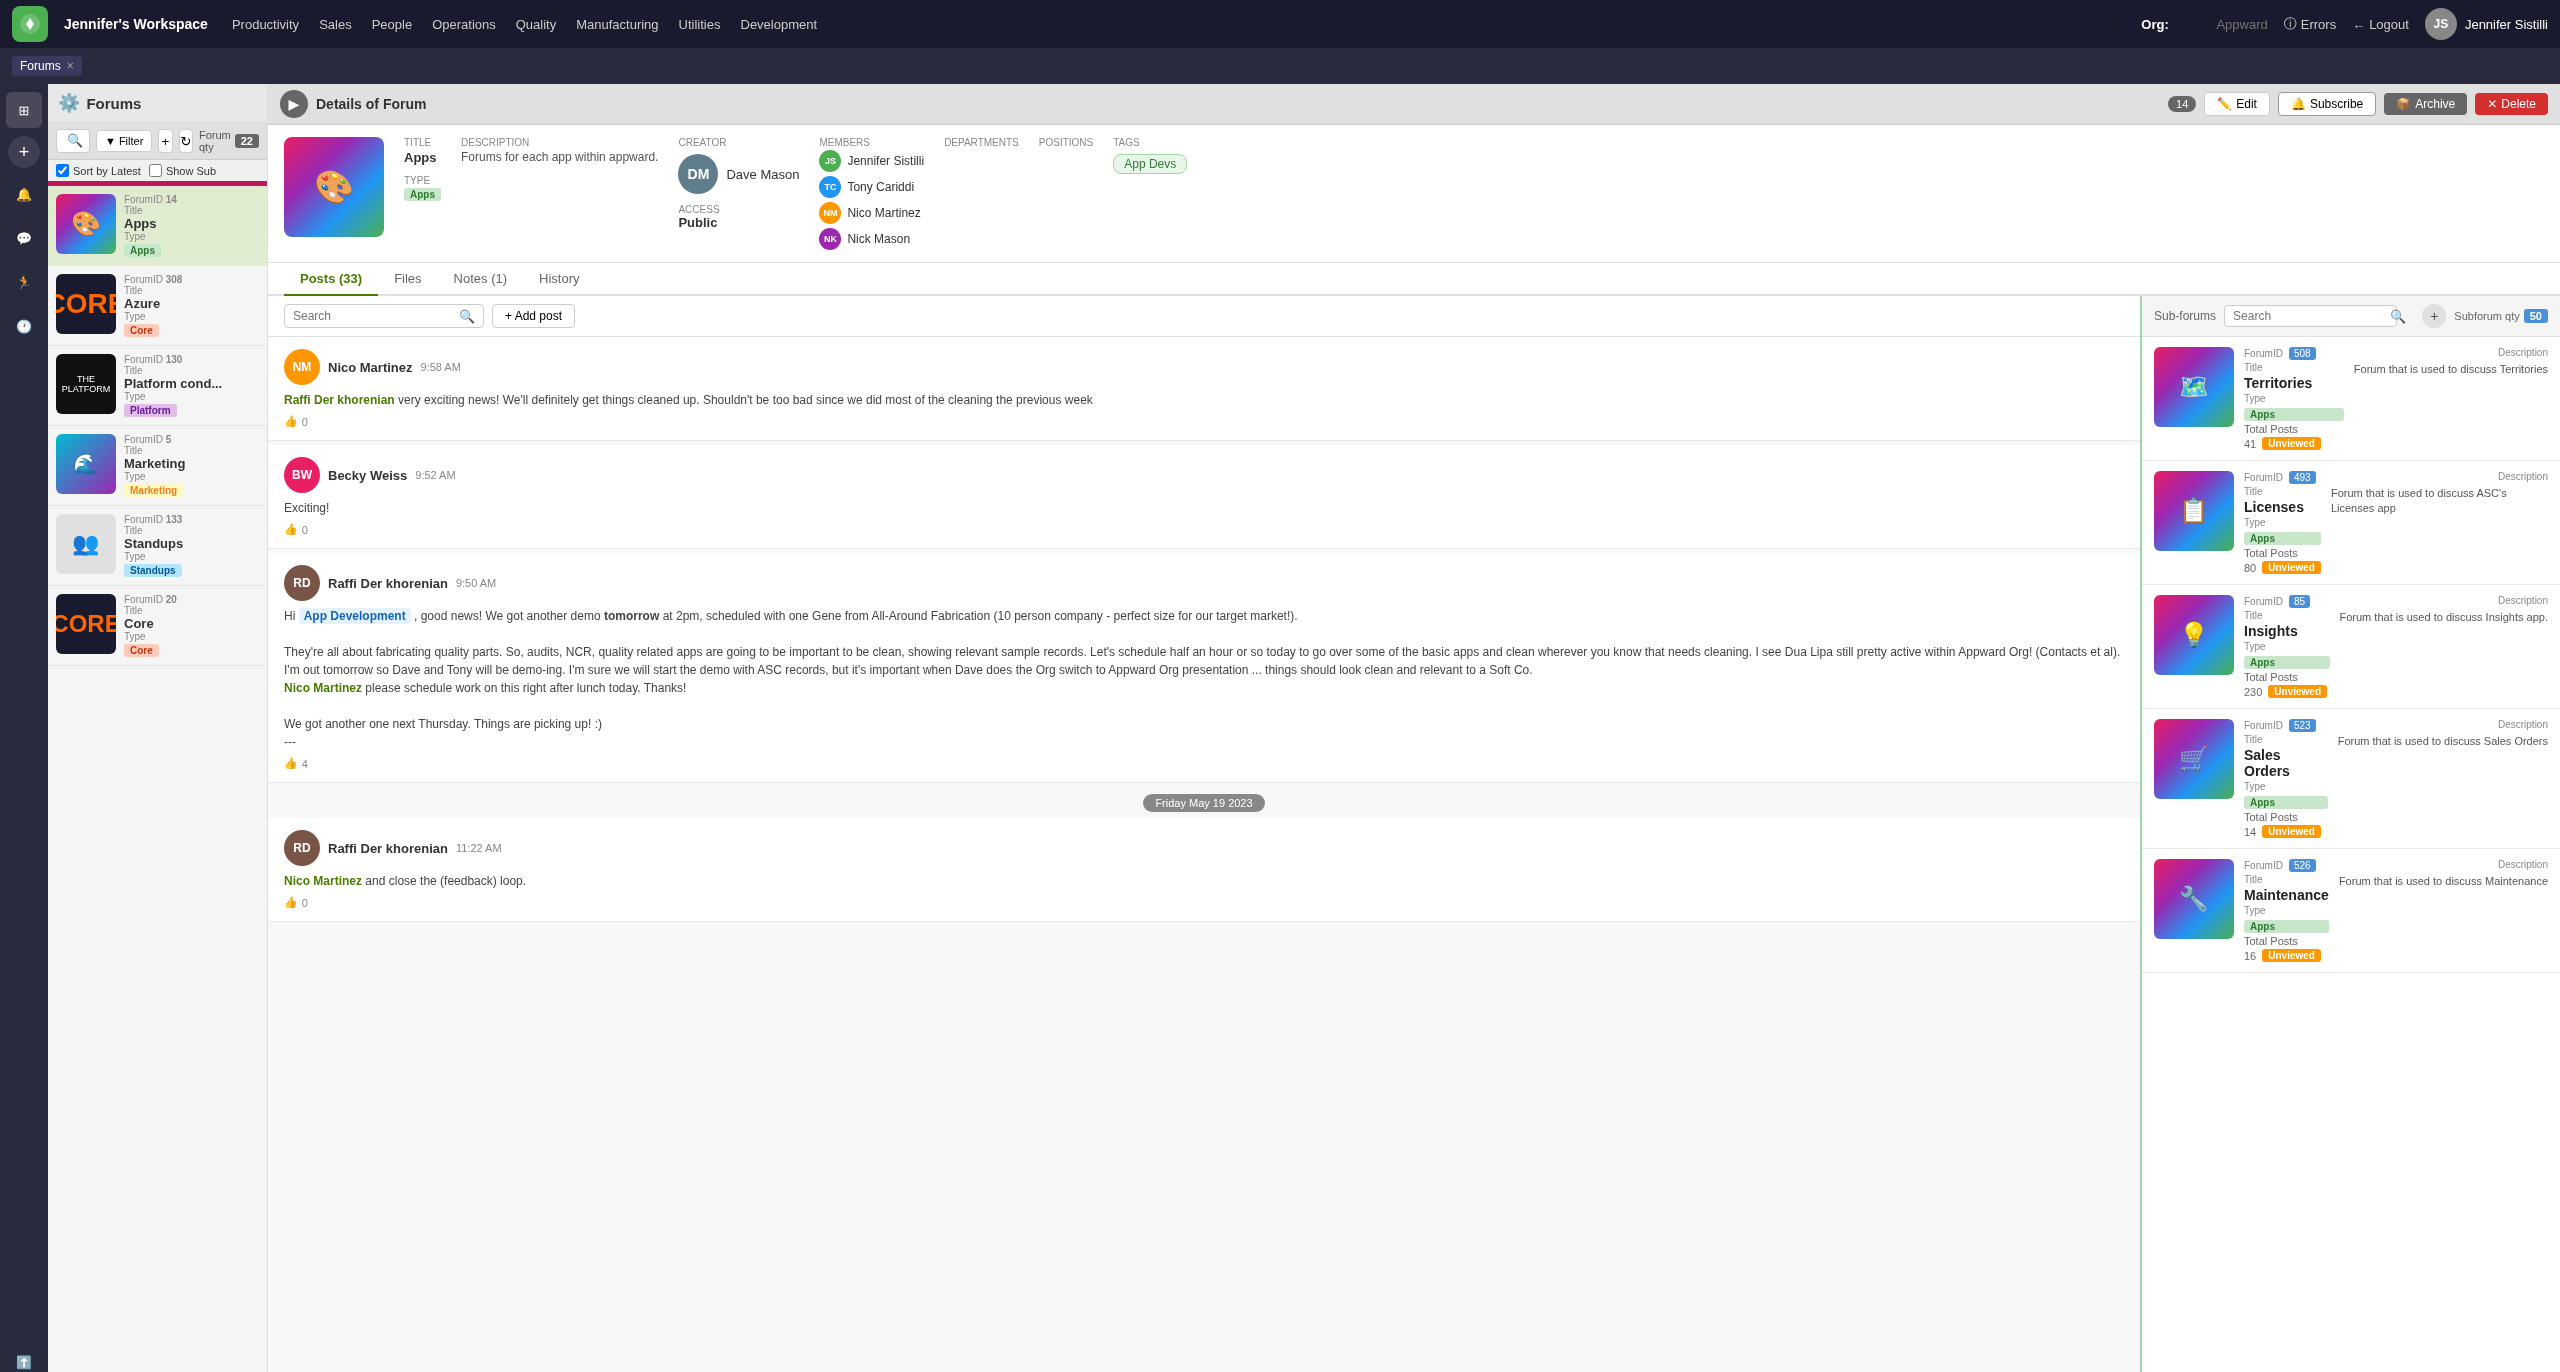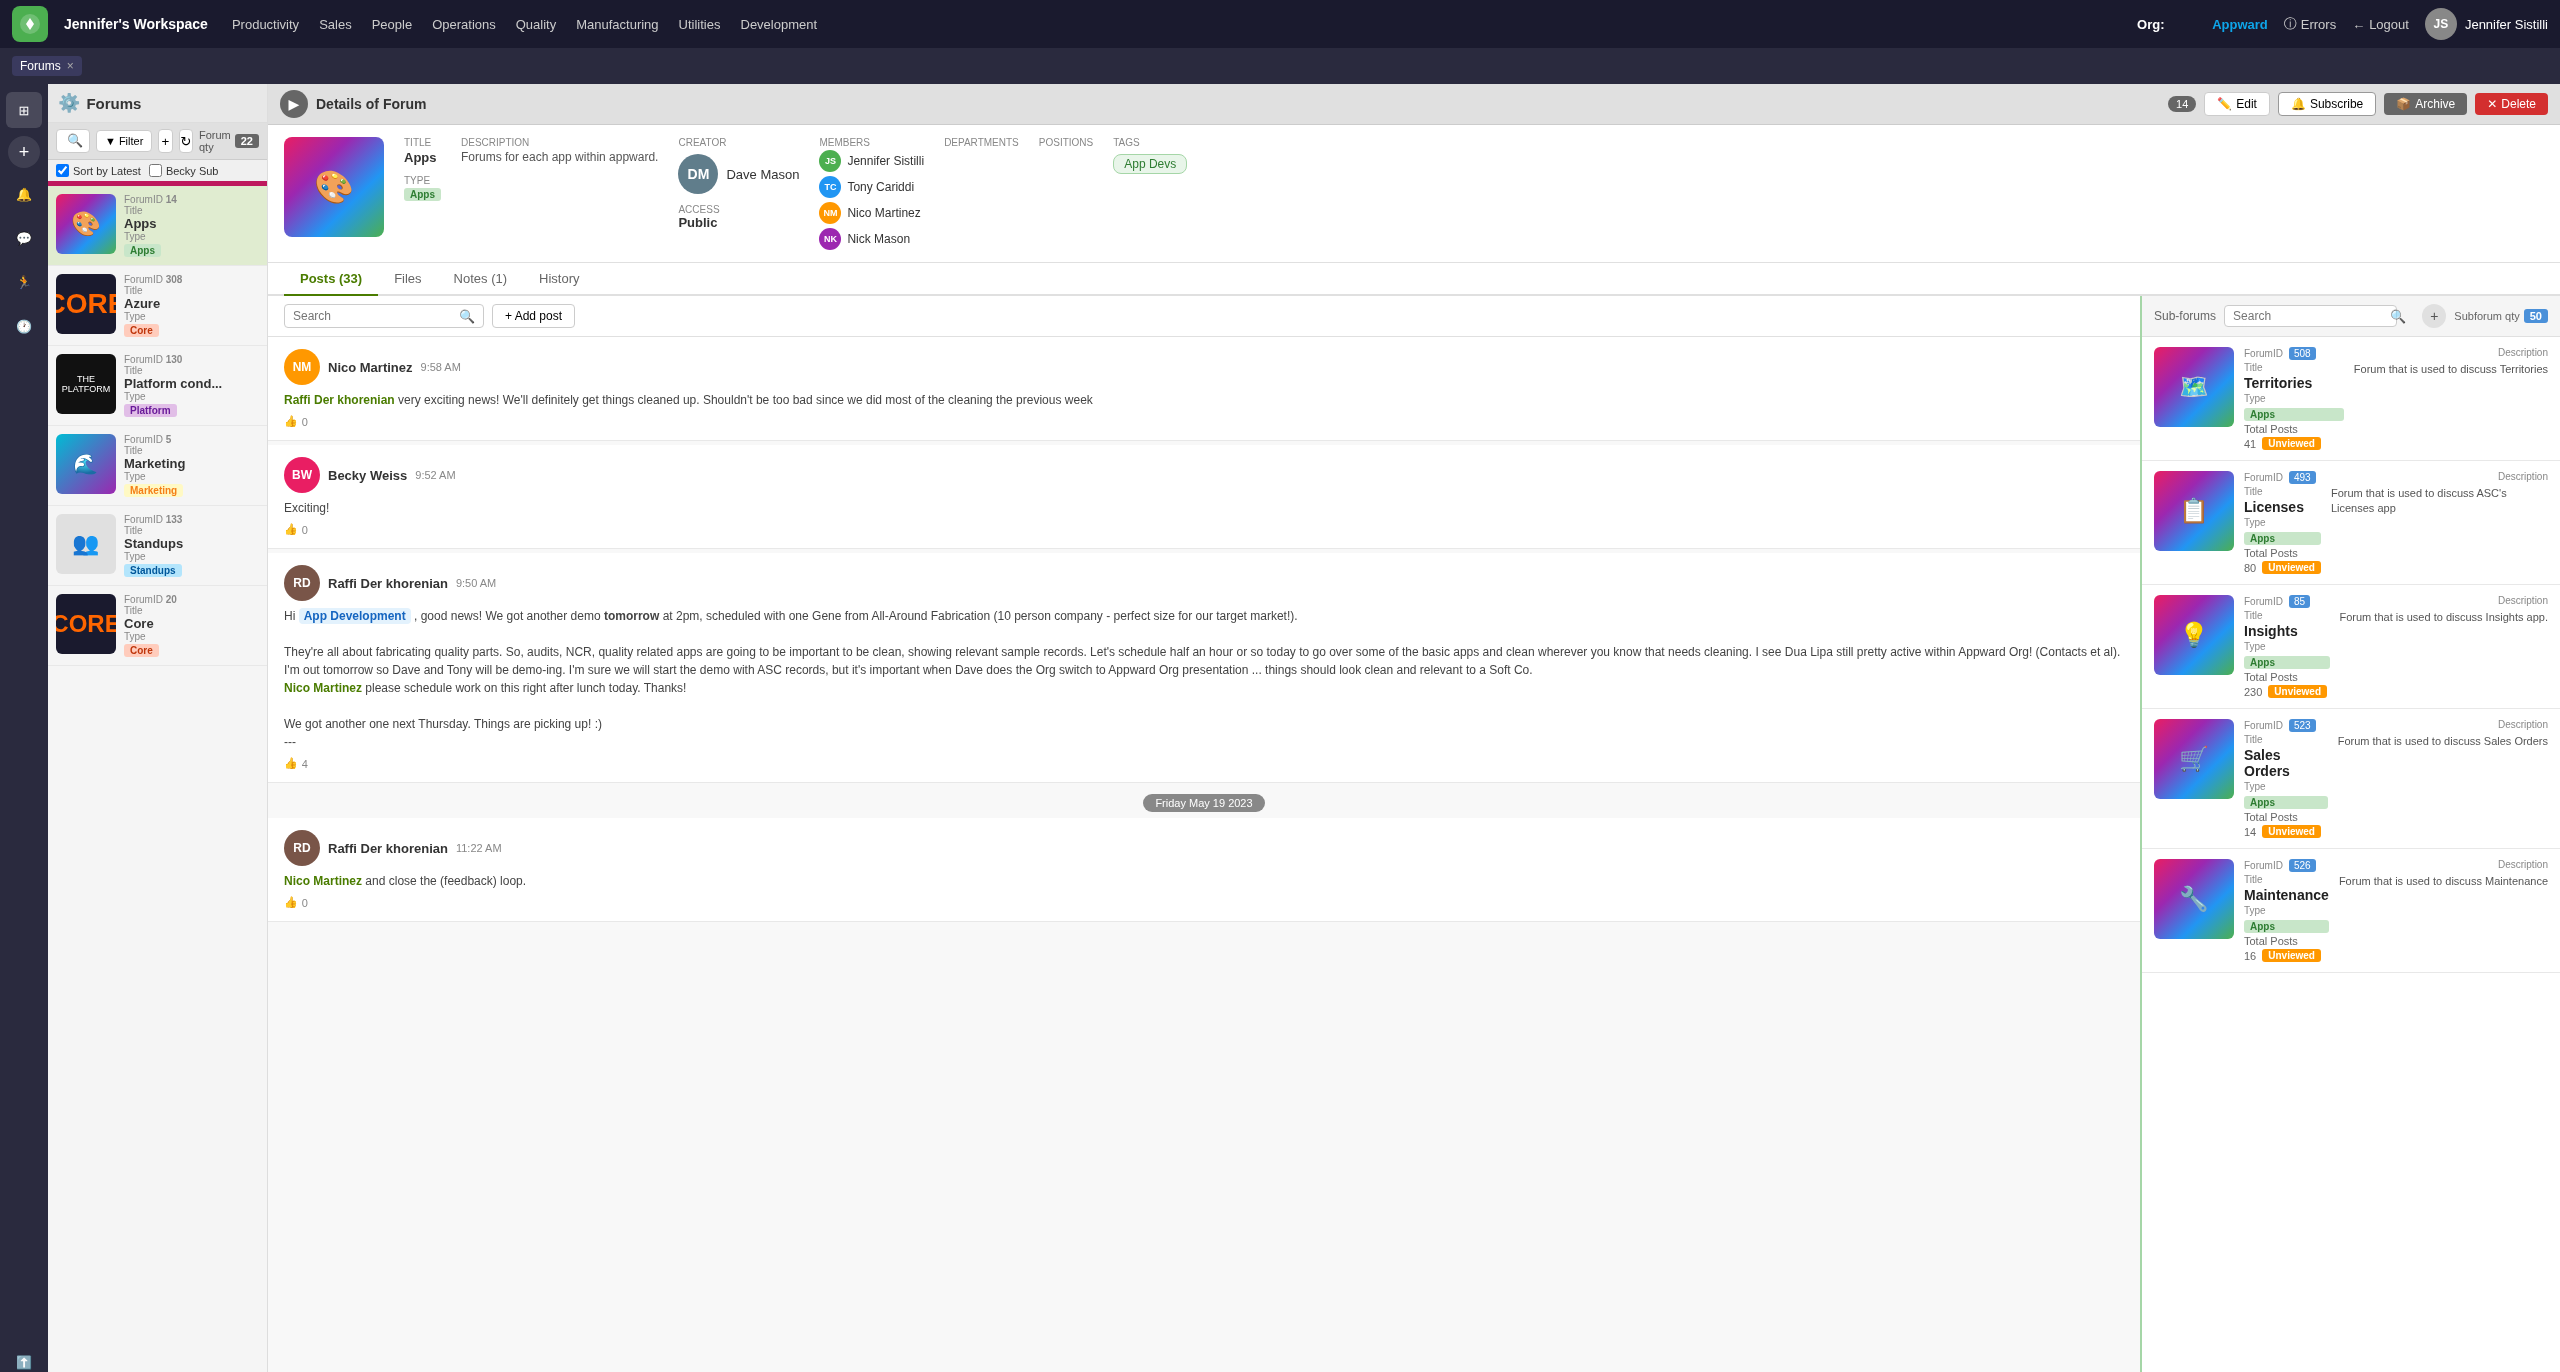--- a/index.html
+++ b/index.html
@@ -145,21 +145,21 @@
     <span class="nav-link">Productivity</span>
     <span class="nav-link">Sales</span>
     <span class="nav-link">People</span>
     <span class="nav-link">Operations</span>
     <span class="nav-link">Quality</span>
     <span class="nav-link">Manufacturing</span>
     <span class="nav-link">Utilities</span>
     <span class="nav-link">Development</span>
   </div>
   <div class="nav-right">
-    <span class="nav-org"><span>Org:</span> <span style="color:#0ea5e9;font-weight:700;margin-left:44px;">Appward</span></span>
+    <span class="nav-org"><span>Org:</span> <span style="color:#737373;font-weight:400;margin-left:44px;">Appward</span></span>
     <span class="nav-errors">ⓘ <span>Errors</span></span>
     <span class="nav-logout">← <span>Logout</span></span>
     <div class="nav-user">
       <div class="nav-avatar">JS</div>
       <span class="nav-username">Jennifer Sistilli</span>
     </div>
   </div>
 </nav>
 
 <div class="breadcrumb-bar">
@@ -203,21 +203,21 @@
         <span style="background:#666;color:#fff;padding:1px 6px;border-radius:3px;font-weight:600;">22</span>
       </div>
     </div>
     <div style="display:flex;align-items:center;gap:8px;padding:4px 8px;font-size:11px;border-bottom:5px solid #be185d;background:#f0f0f0;">
       <label style="display:flex;align-items:center;gap:4px;">
         <input type="checkbox" checked="" style="">
         <span>Sort by Latest</span>
       </label>
       <label style="display:flex;align-items:center;gap:4px;">
         <input type="checkbox" style="">
-        <span>Becky Sub</span>
+        <span>Show Sub</span>
       </label>
     </div>
 
     <div class="forum-list">
 
       <div class="forum-item active">
         <div class="forum-thumb">
           <div style="width:100%;height:100%;background:linear-gradient(135deg,#e91e63,#9c27b0,#2196f3,#4caf50);display:flex;align-items:center;justify-content:center;font-size:24px;">🎨</div>
         </div>
         <div class="forum-meta">

